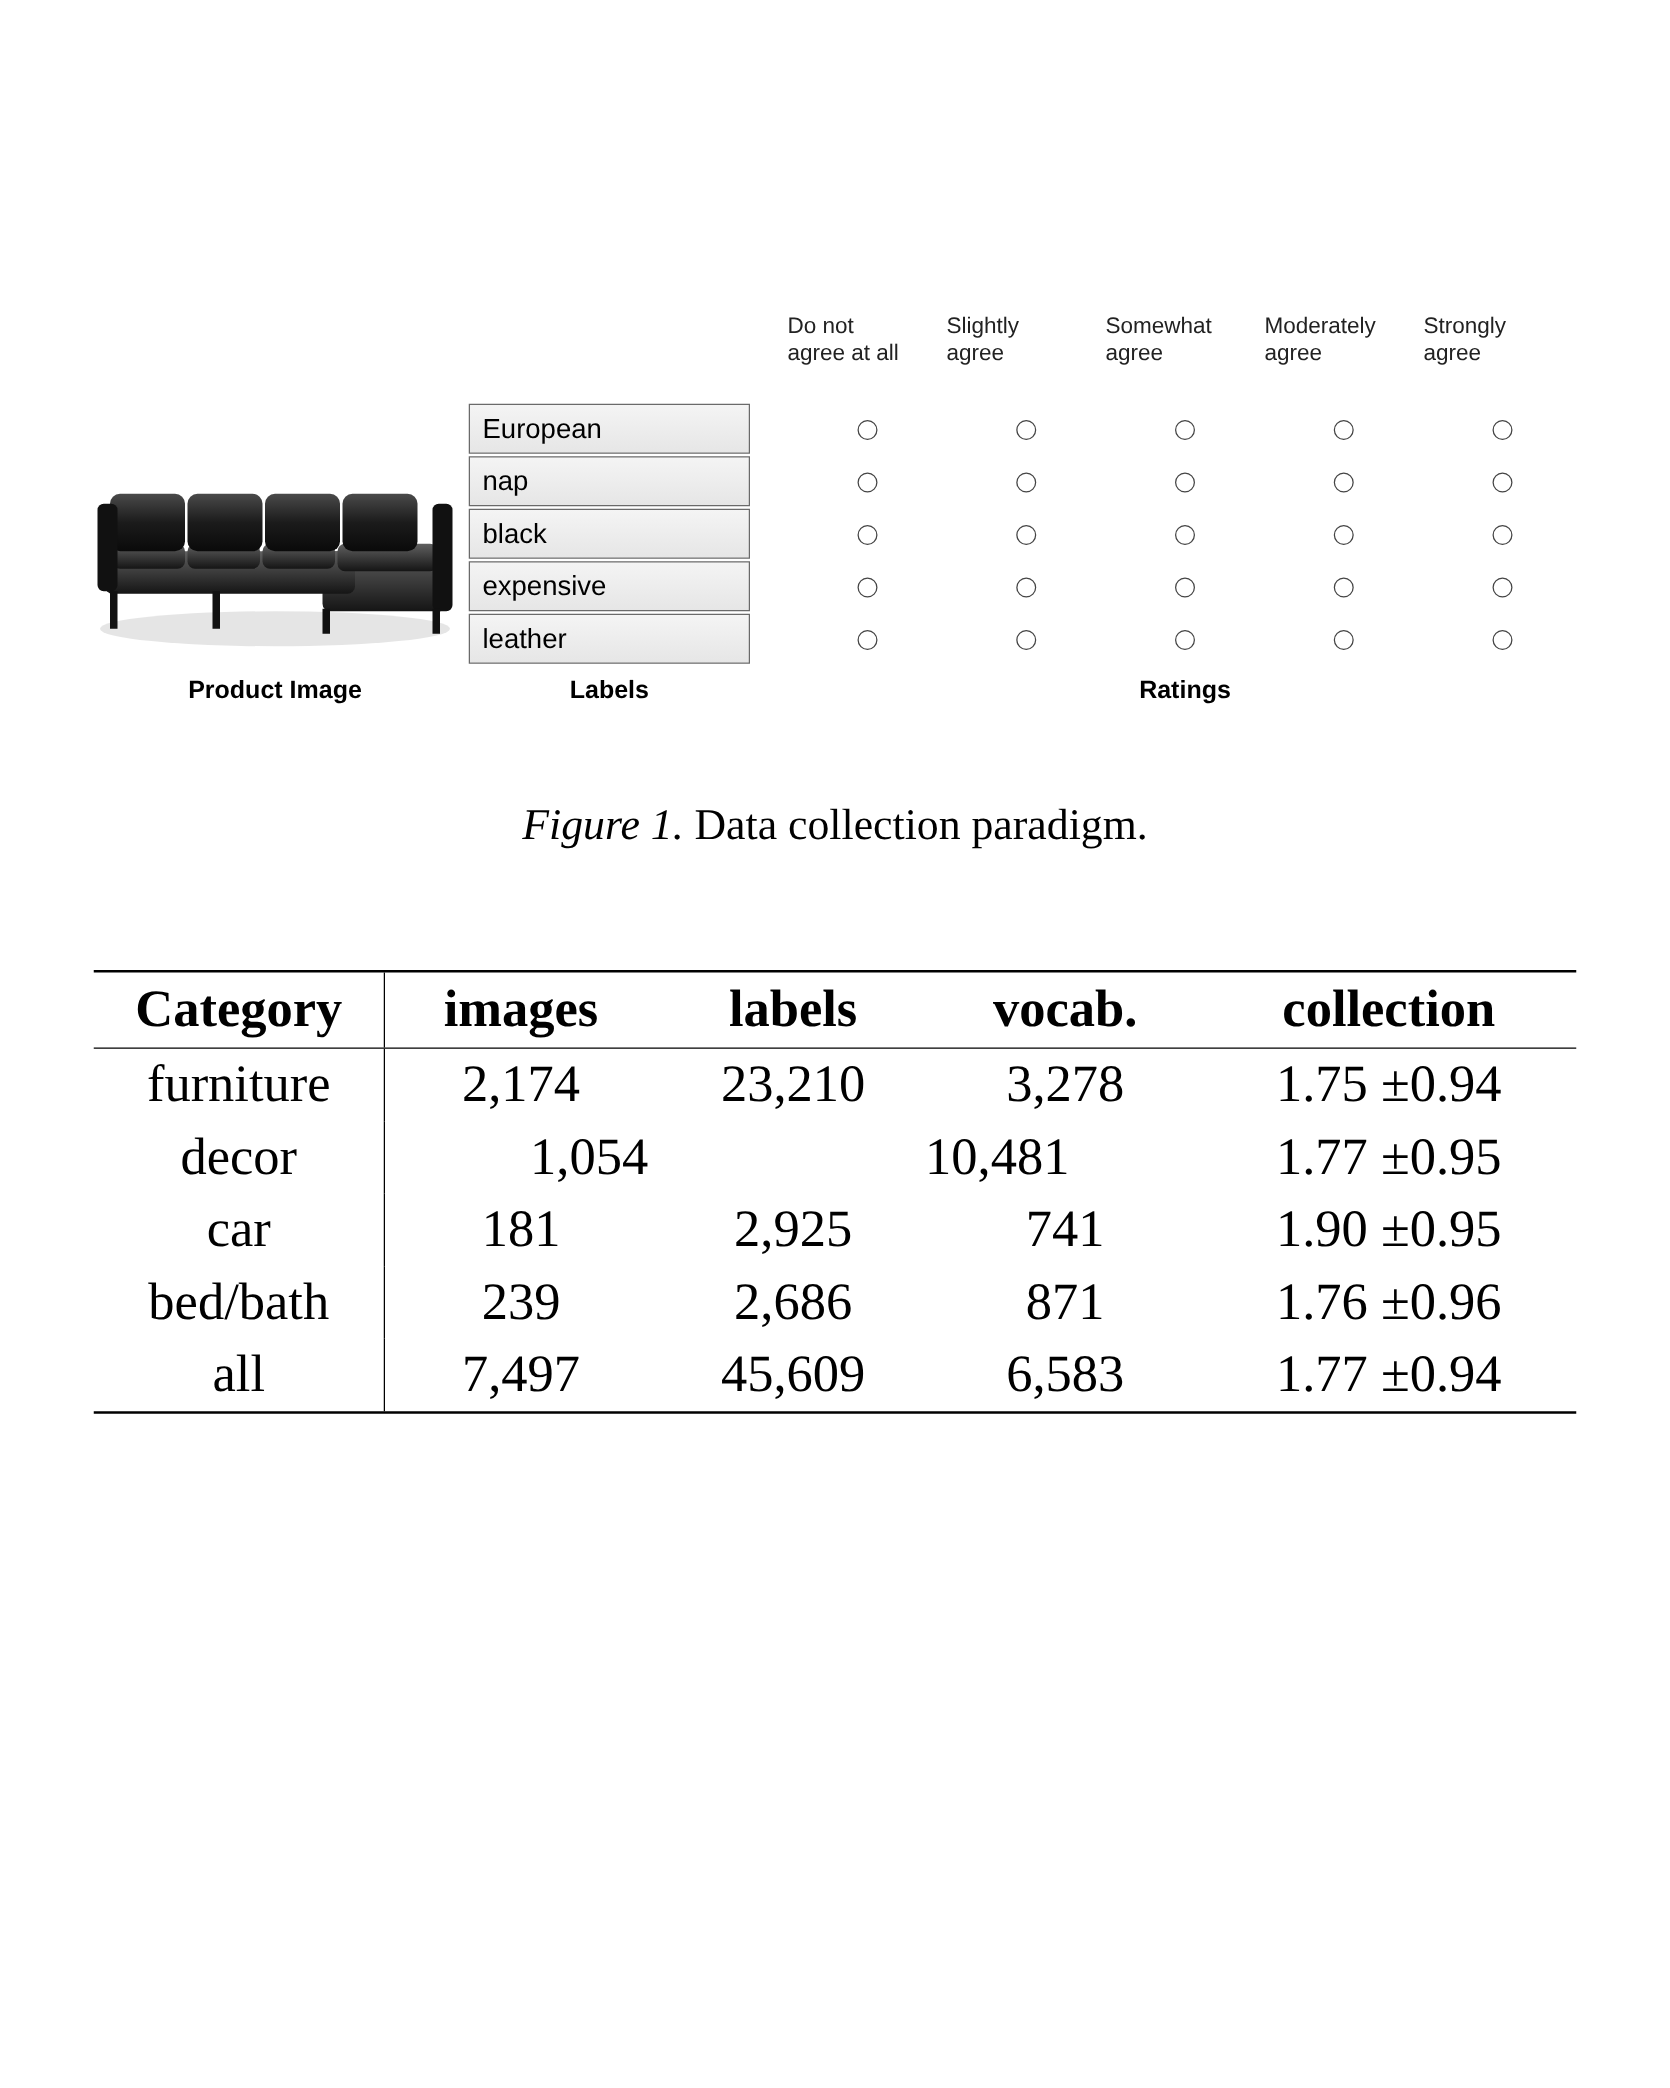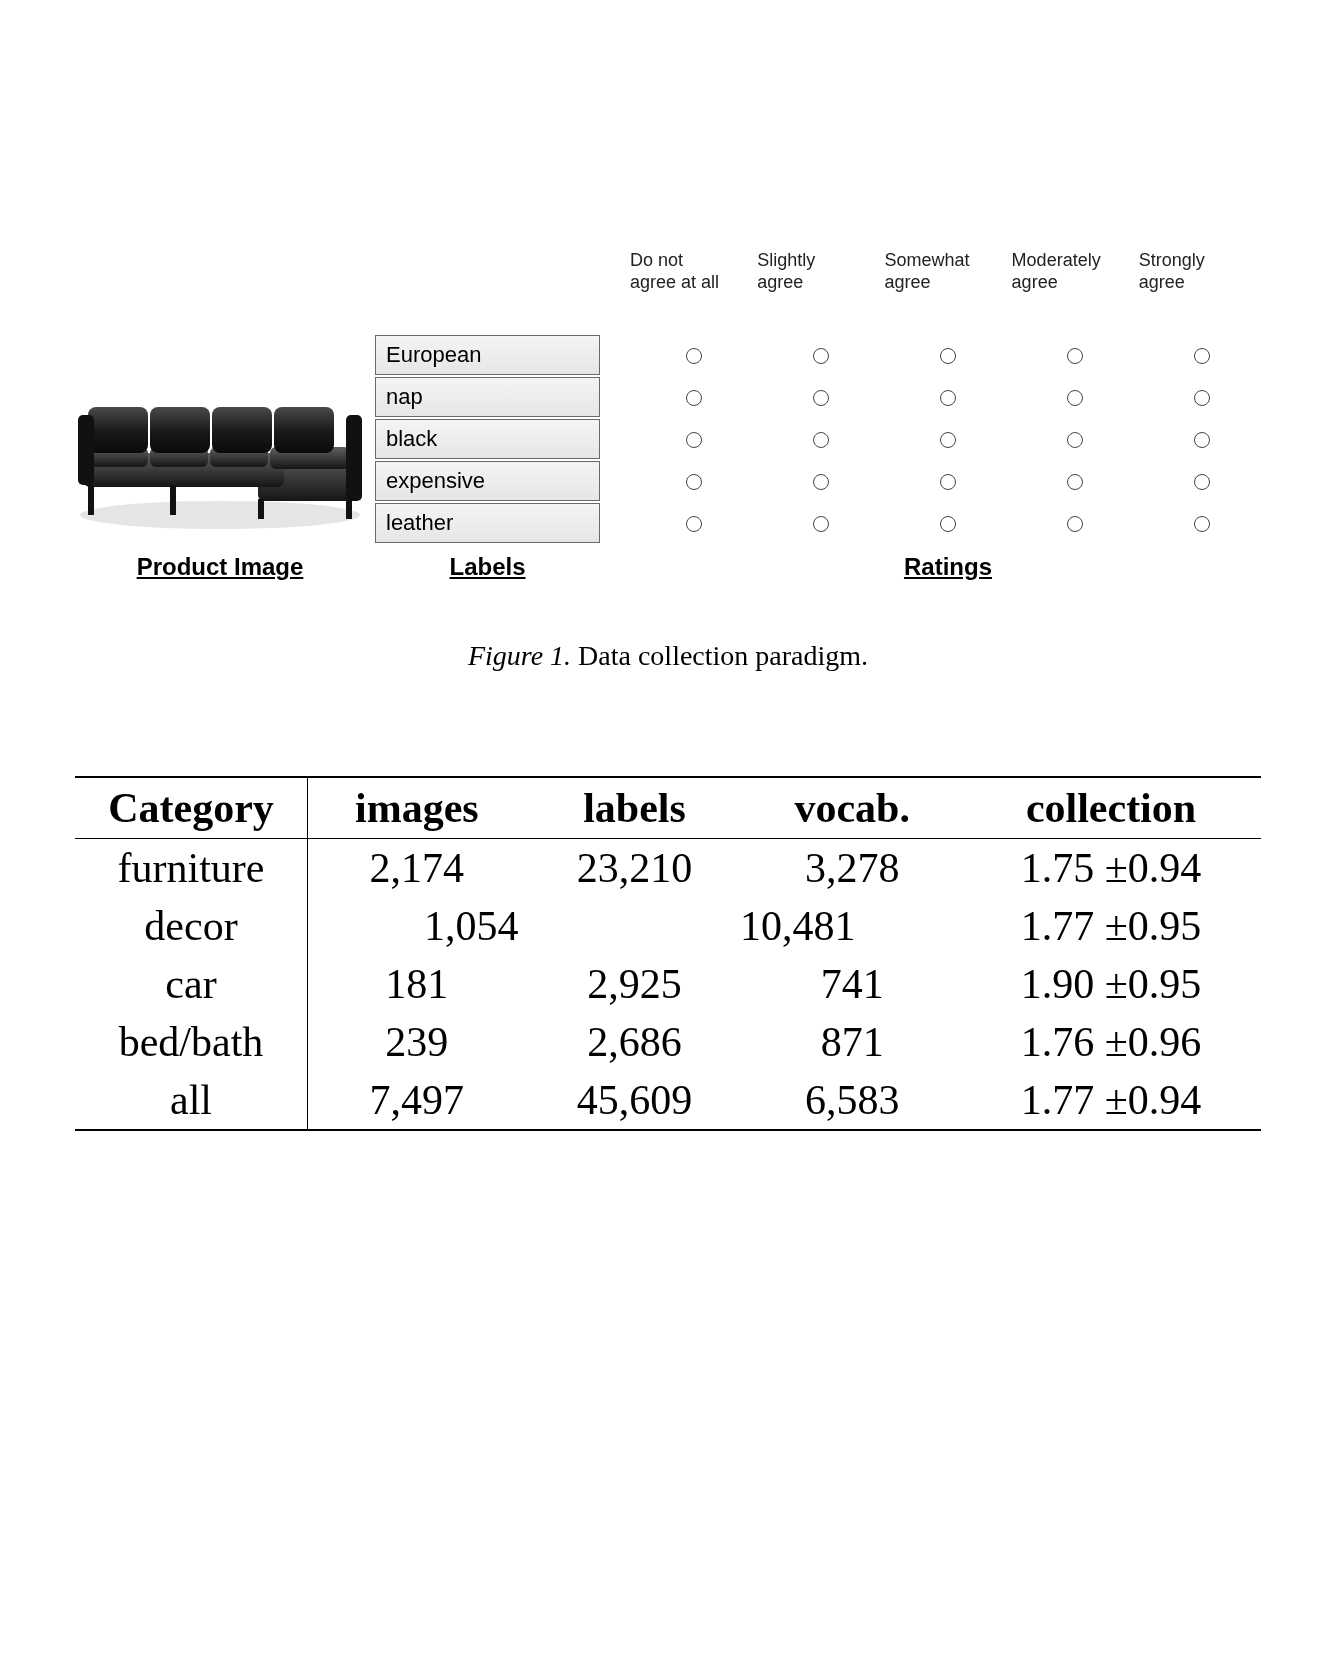--- a/index.html
+++ b/index.html
@@ -55,21 +55,21 @@
   }
   .ratings-col {
     flex: 1;
     margin-left: 30px;
   }
   .ratings-head {
     display: flex;
     font-size: 18px;
     line-height: 1.2;
     color: #222;
-    margin-bottom: 42px;
+    margin-bottom: 30px;
   }
   .ratings-head .hcell {
     flex: 1;
     text-align: left;
     padding-right: 6px;
     white-space: pre-line;
   }
   .ratings-body .rrow {
     display: flex;
     height: 42px;
@@ -85,22 +85,21 @@
     width: 14px;
     height: 14px;
     border: 1.5px solid #444;
     border-radius: 50%;
     background: #fff;
   }
   .section-captions {
     display: flex;
     margin-top: 8px;
     font-weight: 700;
-    font-size: 24px;
-    text-decoration: underline;
+    font-size: 20px;
   }
   .section-captions .cap-image {
     width: 300px;
     text-align: center;
   }
   .section-captions .cap-labels {
     width: 225px;
     margin-left: 5px;
     text-align: center;
   }
@@ -110,21 +109,21 @@
     text-align: center;
   }
 
   .figcaption {
     position: absolute;
     left: 0;
     width: 1336px;
     top: 640px;
     text-align: center;
     font-family: "Times New Roman", Times, serif;
-    font-size: 28px;
+    font-size: 35px;
   }
   .figcaption .fignum {
     font-style: italic;
   }
 
   .datatable {
     position: absolute;
     left: 75px;
     top: 776px;
     width: 1186px;

